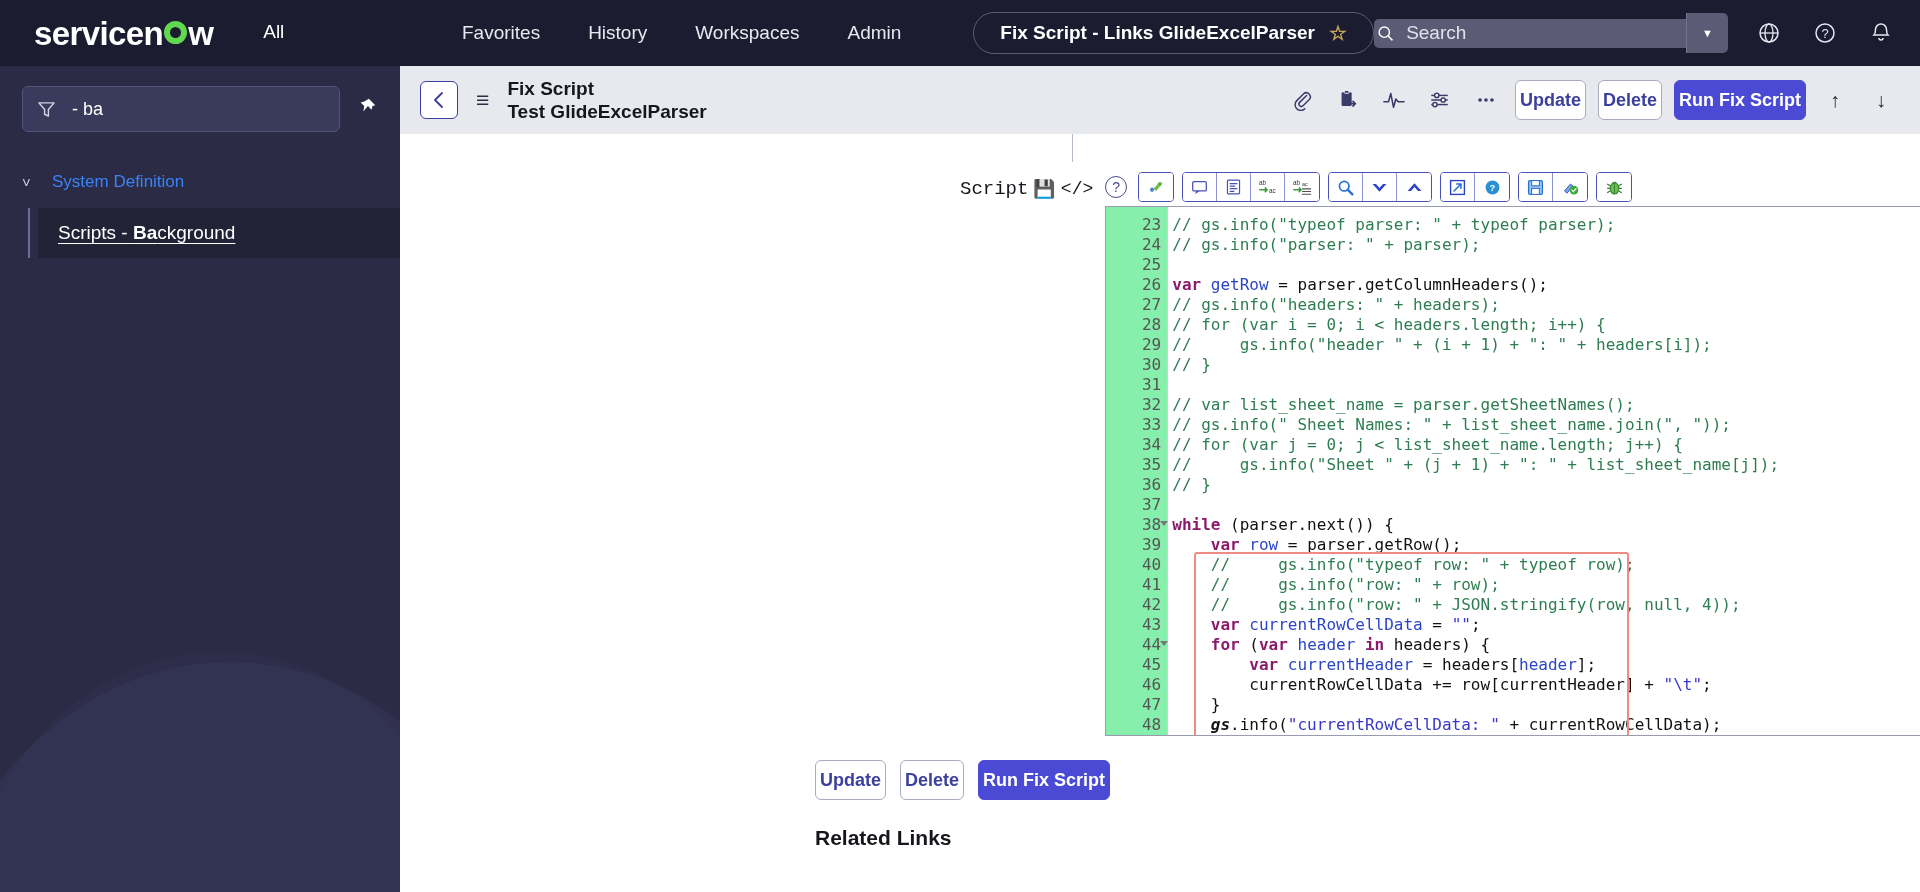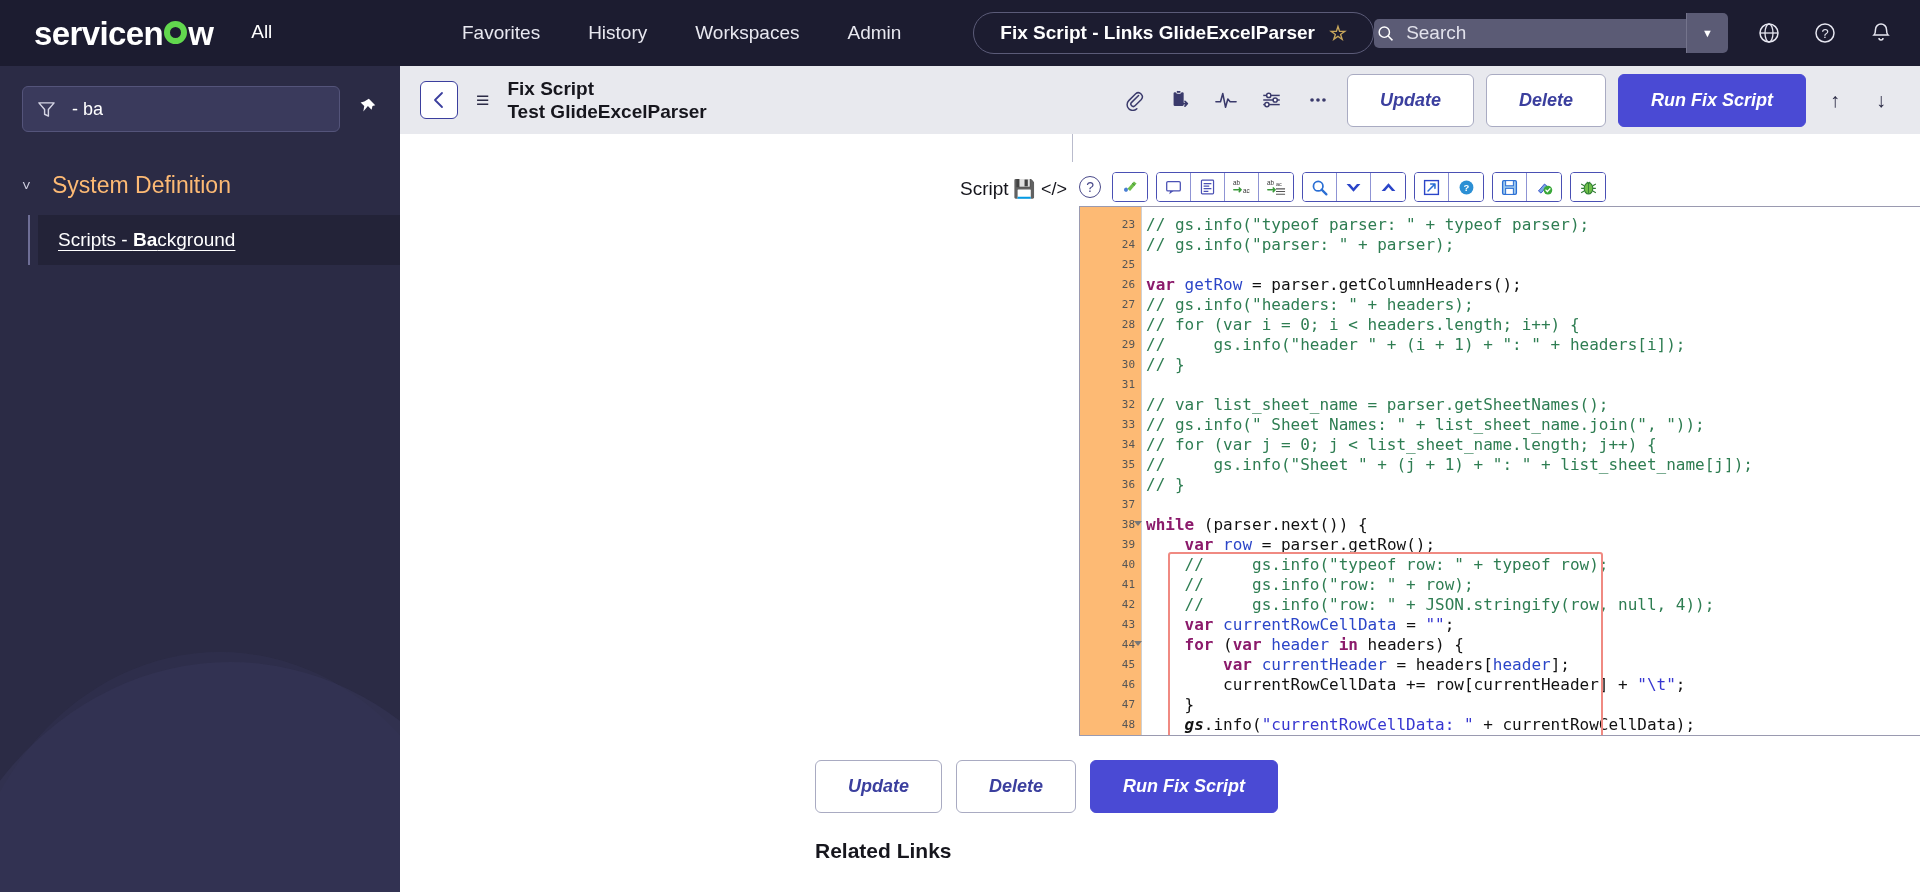--- a/index.html
+++ b/index.html
@@ -15,20 +15,21 @@
   .topnav {
     height: 66px; flex: 0 0 66px;
     background: #1c1c30;
     display: flex; align-items: center;
     position: relative; z-index: 30;
   }
   .brand-zone {
     width: 400px; flex: 0 0 400px;
     display: flex; align-items: center; height: 100%;
     padding-left: 34px;
+    gap: 12px;
   }
   .brand-logo {
     font-size: 33px; font-weight: 700; color: #fff;
     letter-spacing: -0.6px; line-height: 1;
     display: flex; align-items: baseline;
   }
   .brand-o {
     display: inline-block; width: 23px; height: 23px;
     border: 6px solid #62d84e; border-radius: 50%;
     margin: 0 1px; position: relative; top: -1px;
@@ -138,21 +139,21 @@
   }
   .funnel-icon { color: #d4d4e4; flex: 0 0 auto; }
   .pin-icon { color: #ffffff; font-size: 20px; cursor: pointer; }
 
   .tree { margin-top: 34px; position: relative; z-index: 2; }
   .tree-group {
     display: flex; align-items: center; gap: 14px;
     padding: 6px 22px; cursor: pointer;
   }
   .tree-group .chev { color: #cfcfe0; font-size: 15px; width: 16px; }
-  .tree-group .label { color: #fdba74; font-size: 23px; }
+  .tree-group .label { color: #3b82f6; font-size: 17px; }
 
   .tree-child-wrap {
     display: flex; align-items: stretch; margin-top: 10px;
     padding-left: 28px;
   }
   .tree-rail { width: 2px; background: #6e6e96; flex: 0 0 2px; }
   .tree-child {
     flex: 1 1 auto; margin-left: 8px;
     background: #232338; border-left: 0;
     padding: 14px 20px; cursor: pointer;
@@ -190,26 +191,25 @@
 
   .header-actions {
     margin-left: auto; display: flex; align-items: center; gap: 12px;
   }
   .hicon {
     width: 34px; height: 34px; cursor: pointer;
     display: flex; align-items: center; justify-content: center;
     color: #3a3a6b;
   }
   .btn {
-    height: 53px; padding: 0 32px; border-radius: 6px;
+    height: 40px; padding: 0 4px; border-radius: 6px;
     font-size: 18px; font-weight: 700; cursor: pointer;
     display: flex; align-items: center; justify-content: center;
     font-family: "Liberation Sans", sans-serif;
     white-space: nowrap;
-    font-style: italic;
   }
   .btn-secondary { background: #ffffff; border: 1px solid #a9abc2; color: #3b3f9e; }
   .btn-primary { background: #4a4ad4; border: 1px solid #4a4ad4; color: #ffffff; }
   .arrow-btn {
     width: 34px; height: 34px; cursor: pointer; color: #2b2b45;
     display: flex; align-items: center; justify-content: center;
     font-size: 20px;
   }
 
   
@@ -228,20 +228,21 @@
 
   .script-row {
     display: flex; align-items: flex-start;
     margin-top: 10px; padding-left: 560px;
   }
   .script-label {
     display: flex; align-items: center; gap: 5px;
     font-size: 19px; color: #16161d;
     margin-top: 6px; margin-right: 12px;
     white-space: nowrap;
+    font-family: Liberation Mono, monospace;
   }
   .script-label .lbl-ico { font-size: 18px; color: #16161d; }
 
   .editor-col { display: flex; flex-direction: column; }
   .editor-toolbar {
     display: flex; align-items: center; gap: 8px;
     margin-bottom: 4px;
   }
   .help-circle {
     width: 22px; height: 22px; border-radius: 50%;
@@ -262,24 +263,24 @@
   .tb-group .tb-btn:last-child { border-right: none; }
 
   .code-wrap {
     display: flex;
     border: 1px solid #9a9ab0;
     background: #ffffff;
     width: 1030px; height: 530px;
     position: relative; overflow: hidden;
   }
   .gutter {
-    width: 62px; flex: 0 0 62px; background: #fdba74;
+    width: 62px; flex: 0 0 62px; background: #86efac;
     border-right: 1px solid #d0d0d0;
     font-family: "DejaVu Sans Mono", monospace;
-    font-size: 11px; color: #555; padding-top: 8px;
+    font-size: 16px; color: #555; padding-top: 8px;
     text-align: right;
   }
   .gutter .gl {
     height: 20px; line-height: 20px;
     padding-right: 6px; position: relative;
   }
   .gutter .gl .fold {
     position: absolute; right: -1px; top: 6px;
     width: 0; height: 0;
     border-left: 4px solid transparent;

